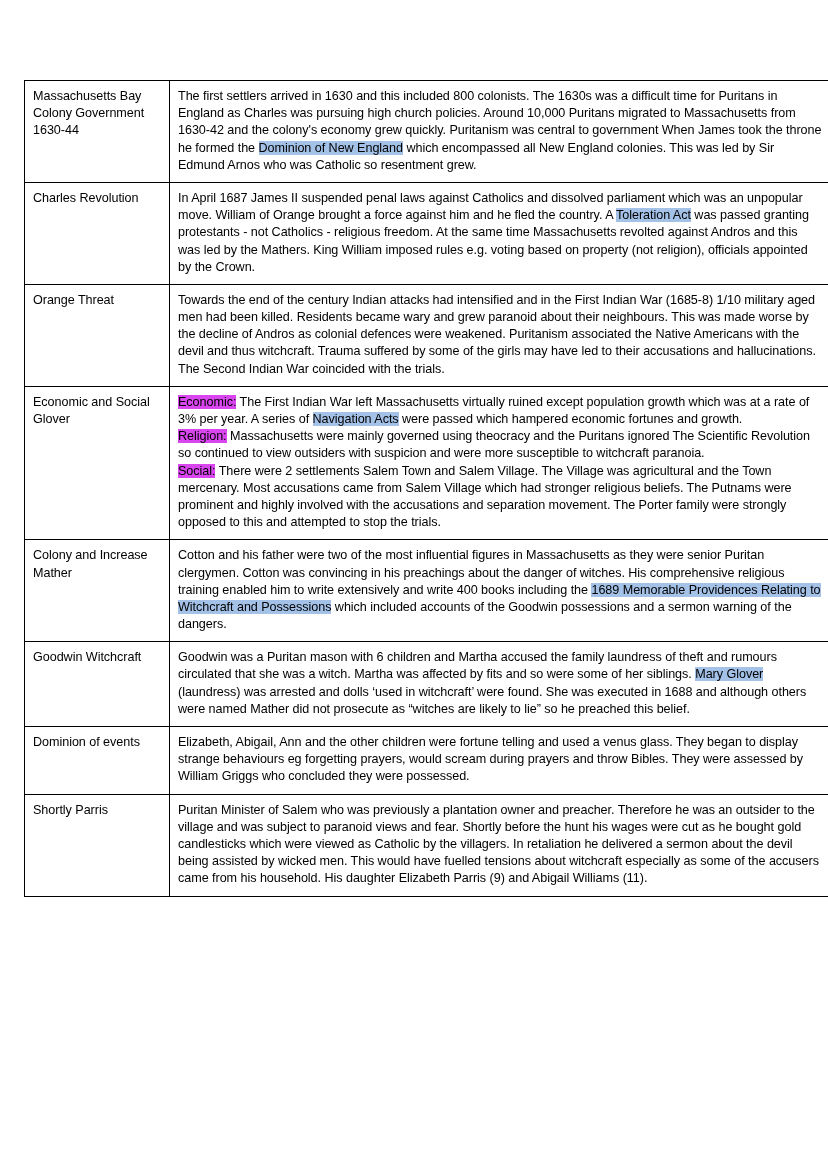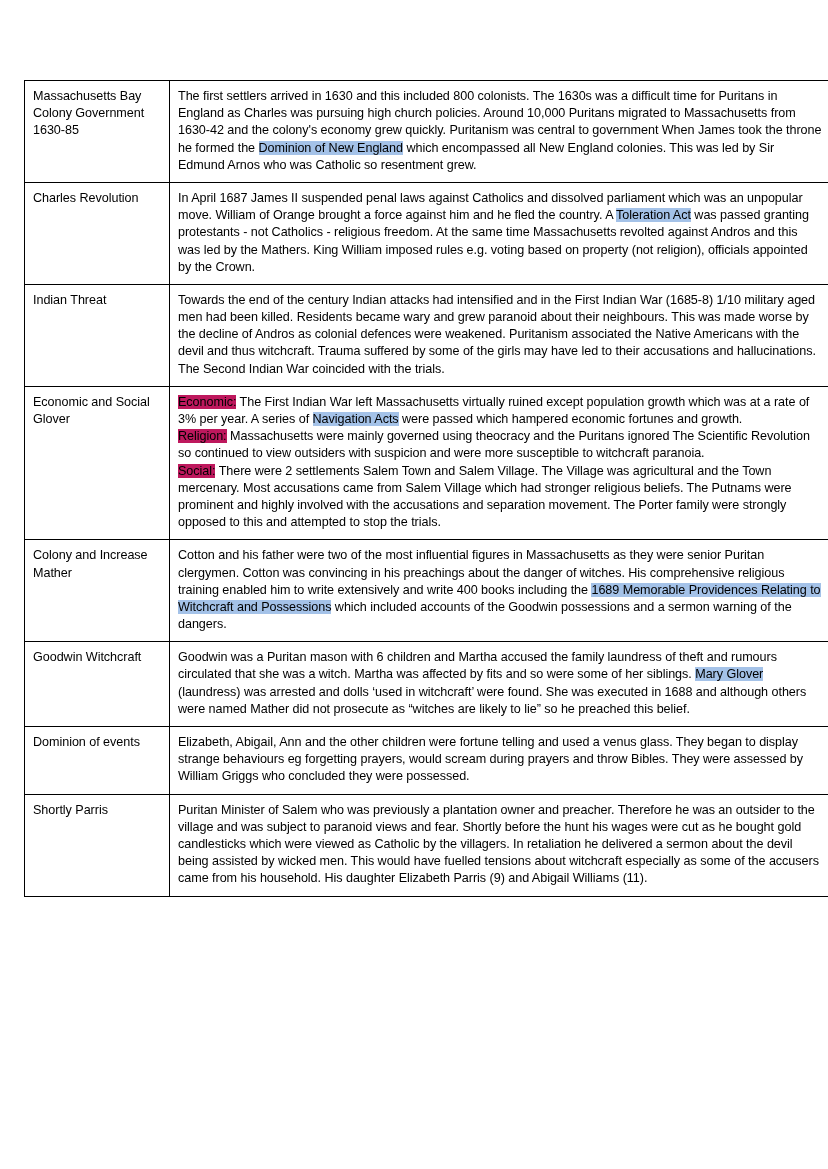--- a/index.html
+++ b/index.html
@@ -51,48 +51,48 @@
     white-space: pre-line;
   }
   .detail-cell p {
     margin: 0;
     padding: 0;
   }
   .hl-blue {
     background-color: #a4c2e8;
   }
   .hl-green {
-    background-color: #be185d;
+    background-color: #d946ef;
   }
 </style>
 </head>
 <body>
 
 <div class="page">
   <table class="notes-table">
     <tbody>
         <tr>
           <td class="topic-cell">
-            <span class="topic-text">Massachusetts Bay Colony Government 1630-85</span>
+            <span class="topic-text">Massachusetts Bay Colony Government 1630-44</span>
           </td>
           <td class="detail-cell">
             <p><span>The first settlers arrived in 1630 and this included 800 colonists. The 1630s was a difficult time for Puritans in England as Charles was pursuing high church policies. Around 10,000 Puritans migrated to Massachusetts from 1630-42 and the colony's economy grew quickly. Puritanism was central to government When James took the throne he formed the </span><span class="hl-blue">Dominion of New England</span><span> which encompassed all New England colonies. This was led by Sir Edmund Arnos who was Catholic so resentment grew.</span></p>
           </td>
         </tr>
         <tr>
           <td class="topic-cell">
             <span class="topic-text">Charles Revolution</span>
           </td>
           <td class="detail-cell">
             <p><span>In April 1687 James II suspended penal laws against Catholics and dissolved parliament which was an unpopular move. William of Orange brought a force against him and he fled the country. A </span><span class="hl-blue">Toleration Act</span><span> was passed granting protestants - not Catholics - religious freedom. At the same time Massachusetts revolted against Andros and this was led by the Mathers. King William imposed rules e.g. voting based on property (not religion), officials appointed by the Crown.</span></p>
           </td>
         </tr>
         <tr>
           <td class="topic-cell">
-            <span class="topic-text">Indian Threat</span>
+            <span class="topic-text">Orange Threat</span>
           </td>
           <td class="detail-cell">
             <p><span>Towards the end of the century Indian attacks had intensified and  in the First Indian War (1685-8) 1/10 military aged men had been killed. Residents became wary and grew paranoid about their neighbours. This was made worse by the decline of Andros as colonial defences were weakened. Puritanism associated the Native Americans with the devil and thus witchcraft. Trauma suffered by some of the girls may have led to their accusations and hallucinations. The Second Indian War coincided with the trials.</span></p>
           </td>
         </tr>
         <tr>
           <td class="topic-cell">
             <span class="topic-text">Economic and Social Glover</span>
           </td>
           <td class="detail-cell">

